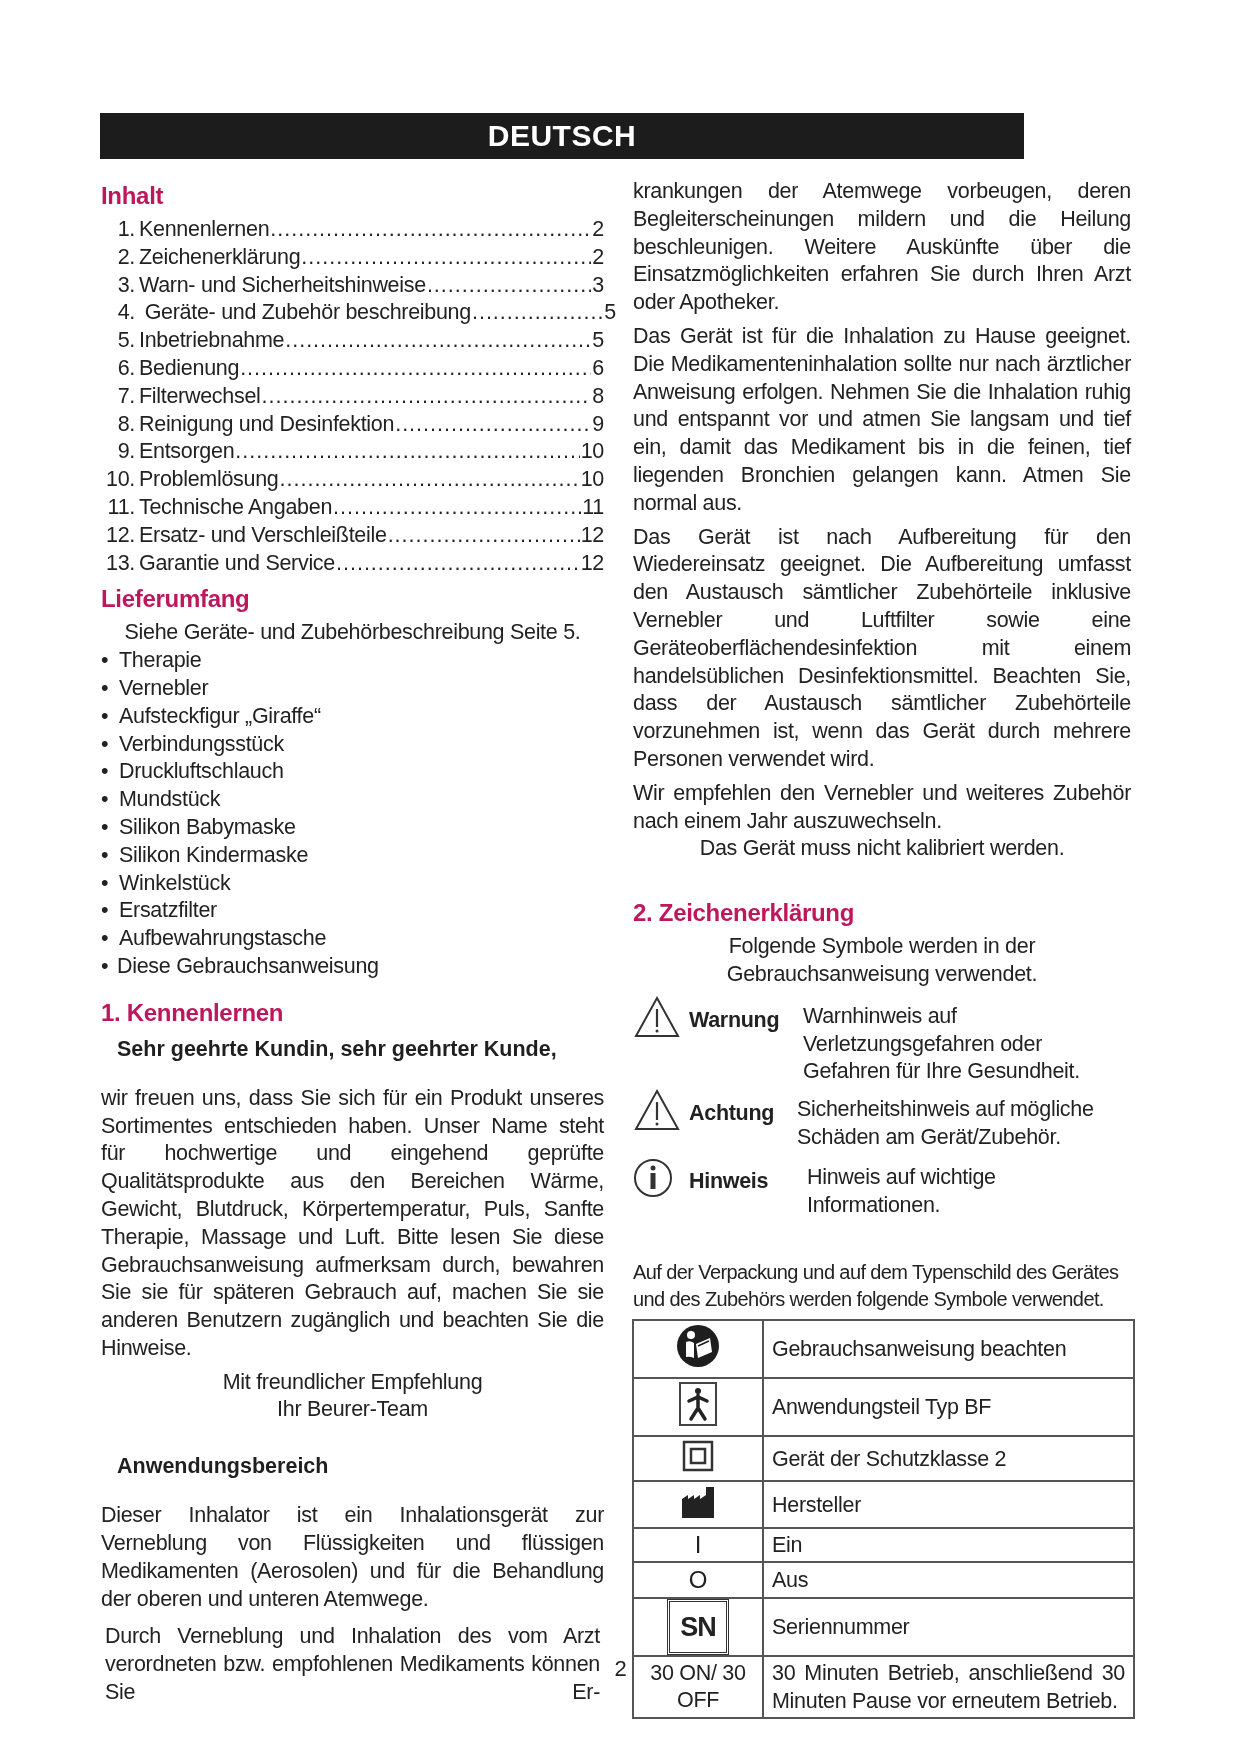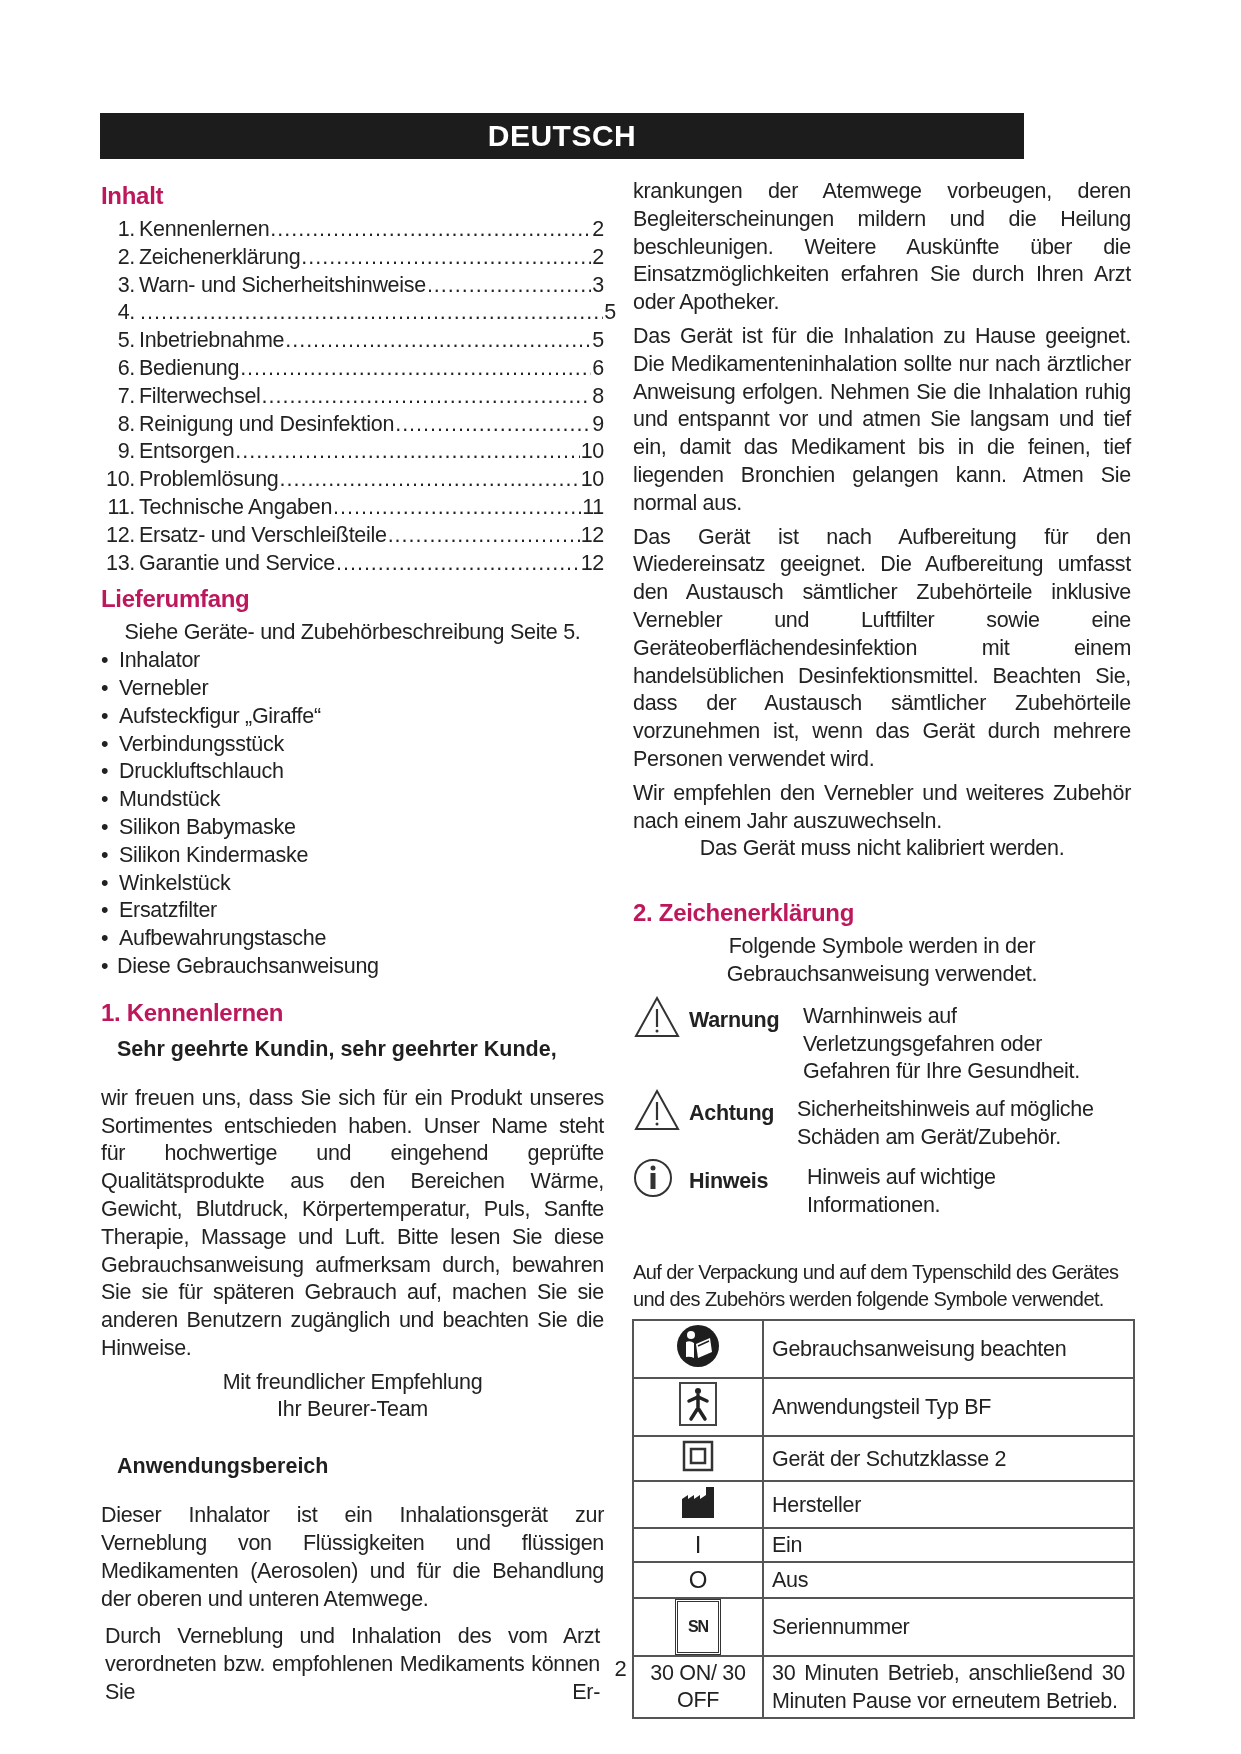--- a/index.html
+++ b/index.html
@@ -57,20 +57,21 @@
         <span class="toc-page">2</span>
       </div>
     <div class="toc-row">
         <span class="toc-num">3.</span>
         <span class="toc-label">Warn- und Sicherheitshinweise</span>
         <span class="toc-dots"></span>
         <span class="toc-page">3</span>
       </div>
     <div class="toc-row" style="margin-right:-12px">
         <span class="toc-num">4.</span>
+        <span class="toc-label" style="white-space:pre"> Geräte- und Zubehör beschreibung</span>
         <span class="toc-dots"></span>
         <span class="toc-page">5</span>
       </div>
     <div class="toc-row">
         <span class="toc-num">5.</span>
         <span class="toc-label">Inbetriebnahme </span>
         <span class="toc-dots"></span>
         <span class="toc-page">5</span>
       </div>
     <div class="toc-row">
@@ -121,21 +122,21 @@
         <span class="toc-dots"></span>
         <span class="toc-page">12</span>
       </div>
   </div>
 
   <h2 class="h-big" style="margin-top:2px">Lieferumfang</h2>
   <div class="txt">Siehe Geräte- und Zubehörbeschreibung Seite 5.</div>
   <div>
     <div class="bullet">
         <span class="dot">•</span>
-        <span>Inhalator</span>
+        <span>Therapie</span>
       </div>
     <div class="bullet">
         <span class="dot">•</span>
         <span>Vernebler</span>
       </div>
     <div class="bullet">
         <span class="dot">•</span>
         <span>Aufsteckfigur „Giraffe“</span>
       </div>
     <div class="bullet">
@@ -288,21 +289,21 @@
     <tr style="height:34px">
       <td class="ic" style="font-size:24px">I</td>
       <td>Ein</td>
     </tr>
     <tr style="height:36px">
       <td class="ic" style="font-size:24px">O</td>
       <td>Aus</td>
     </tr>
     <tr style="height:50px">
       <td class="ic">
-        <span style="display:inline-block; border:3px double #333; font-weight:bold; font-size:16px; padding:12px 10px; line-height:26px; letter-spacing:-1px">SN</span>
+        <span style="display:inline-block; border:3px double #333; font-weight:bold; font-size:27px; padding:12px 10px; line-height:26px; letter-spacing:-1px">SN</span>
       </td>
       <td>Seriennummer</td>
     </tr>
     <tr style="height:62px">
       <td class="ic" style="padding:2px 14px; line-height:27px">
         <span>30 ON/ 30 OFF</span>
       </td>
       <td class="just" style="line-height:28px">30 Minuten Betrieb, anschließend 30 Minuten Pause vor erneutem Betrieb.</td>
     </tr>
   </tbody>

